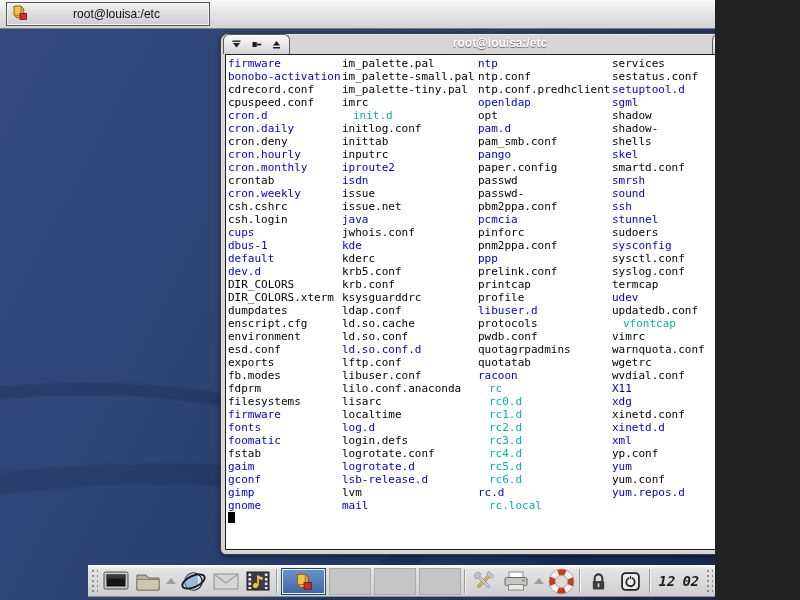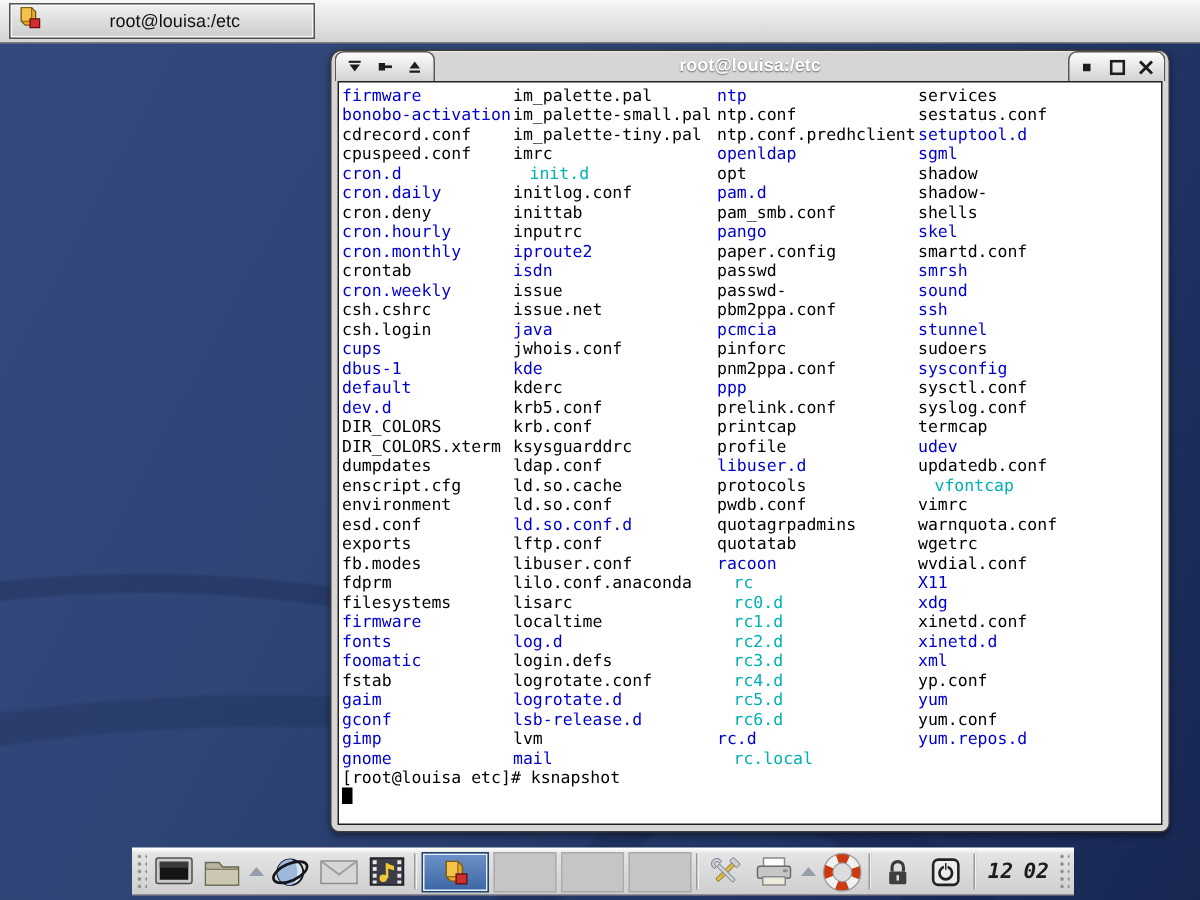--- a/index.html
+++ b/index.html
@@ -1,17 +1,17 @@
 <!DOCTYPE html>
 <html><head>
 <meta charset="utf-8">
 <style>
   html,body{margin:0;padding:0;background:#222;}
   #screen{
-    position:relative;width:800px;height:600px;overflow:hidden;
+    position:relative;width:715px;height:600px;overflow:hidden;
     font-family:"Liberation Sans",sans-serif;
     background:
       radial-gradient(ellipse 560px 210px at 12% 86%, transparent 57%, rgba(10,20,48,.20) 58%, rgba(10,20,48,.20) 63%, transparent 64%),
       radial-gradient(ellipse 820px 300px at 22% 108%, transparent 54%, rgba(8,18,46,.16) 55%, rgba(8,18,46,.16) 61%, transparent 62%),
       linear-gradient(118deg,#35497d 0%,#2f4576 35%,#243968 62%,#1c2d5c 85%,#182752 100%);
   }
   
   .top-panel{position:absolute;left:0;top:0;width:800px;height:28px;
     background:linear-gradient(#f7f7f7,#d3d3d3);border-bottom:1px solid #7d7d7d;}
   .task-btn{position:absolute;left:6px;top:2px;width:194px;height:22px;
@@ -269,21 +269,20 @@
             <div class="ln f">xinetd.conf</div>
             <div class="ln d">xinetd.d</div>
             <div class="ln d">xml</div>
             <div class="ln f">yp.conf</div>
             <div class="ln d">yum</div>
             <div class="ln f">yum.conf</div>
             <div class="ln d">yum.repos.d</div>
           </div>
         </div>
       <div class="prompt-block">
-        <div class="ln">[root@louisa etc]# ksnapshot</div>
         <div class="ln"><span class="cursor"></span></div>
       </div>
     </div>
   </div>
 
   <div class="bottom-panel">
     <div class="grip"></div>
 
     <div class="launcher">
       <svg width="26" height="21" viewBox="0 0 26 21">

